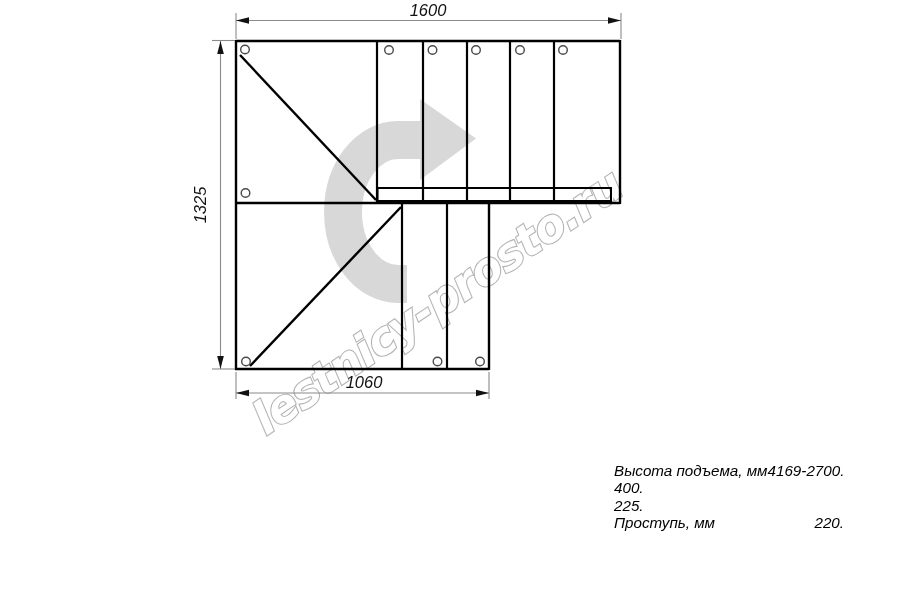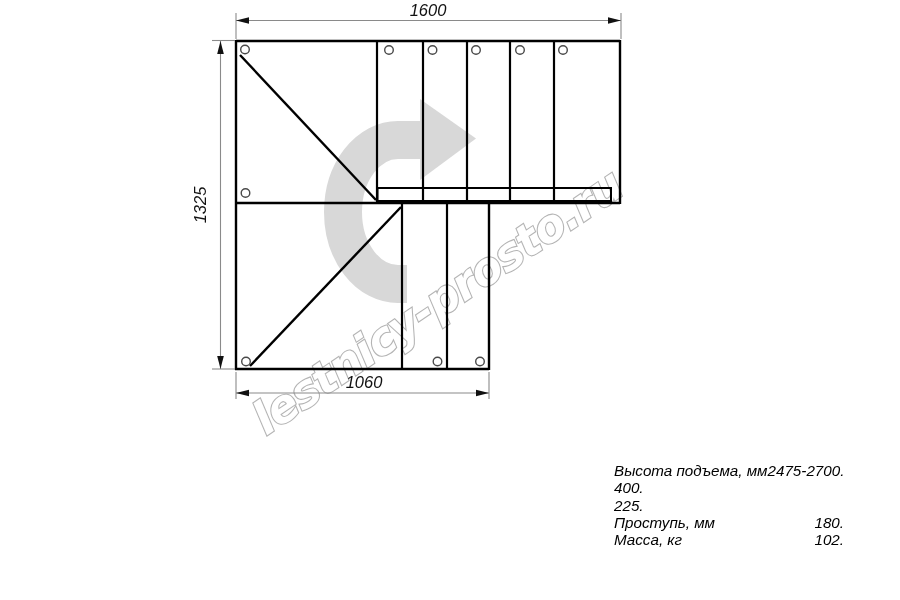--- a/index.html
+++ b/index.html
@@ -112,31 +112,27 @@
       </g>
       <polygon points="236,393 249,389.7 249,396.3" fill="#111111"></polygon>
       <polygon points="489,393 476,389.7 476,396.3" fill="#111111"></polygon>
       <text class="dim-text" x="364" y="388" text-anchor="middle">1060</text>
     </g>
   </svg>
 
   <div id="specs">
     <div class="spec-row">
       <span class="spec-label">Высота подъема, мм</span>
-      <span class="spec-value">2475-2700.</span>
+      <span class="spec-value">4169-2700.</span>
     </div>
     <div class="spec-row">
       <span class="spec-value">400.</span>
     </div>
     <div class="spec-row">
       <span class="spec-value">225.</span>
     </div>
     <div class="spec-row">
       <span class="spec-label">Проступь, мм</span>
-      <span class="spec-value">180.</span>
-    </div>
-    <div class="spec-row">
-      <span class="spec-label">Масса, кг</span>
-      <span class="spec-value">102.</span>
+      <span class="spec-value">220.</span>
     </div>
   </div>
 
 </div>
 
 </body></html>

